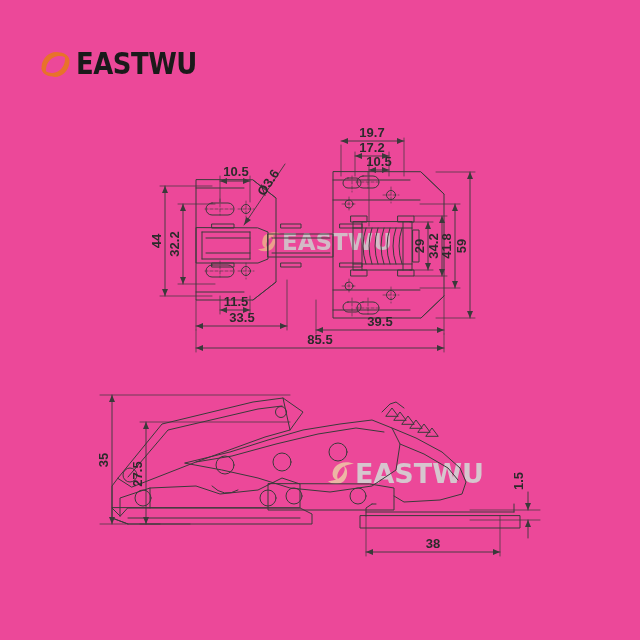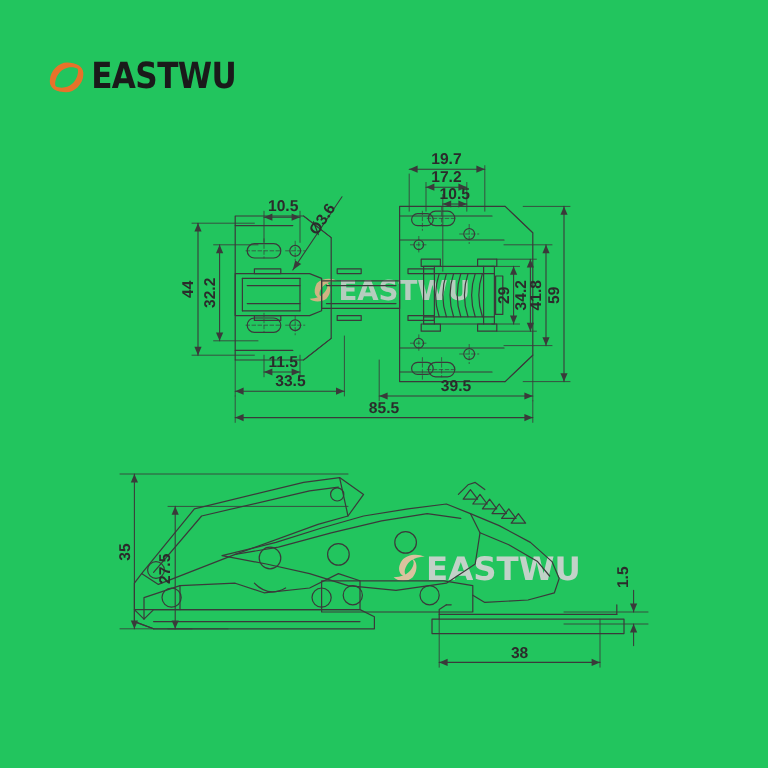--- a/index.html
+++ b/index.html
@@ -13,21 +13,21 @@
     height: 640px;
     position: relative;
     overflow: hidden;
     font-family: "Liberation Sans", sans-serif;
   }
   #page {
     position: absolute;
     inset: 0;
     width: 640px;
     height: 640px;
-    background: #22c55e;
+    background: #ec4899;
   }
 
   
   #logo-block {
     position: absolute;
     left: 40px;
     top: 46px;
     height: 36px;
     display: flex;
     align-items: center;

